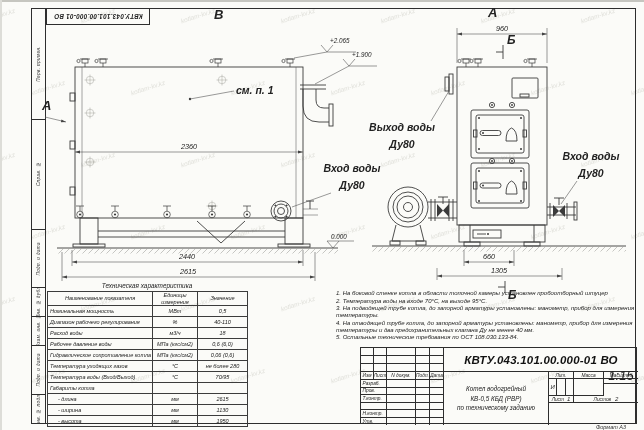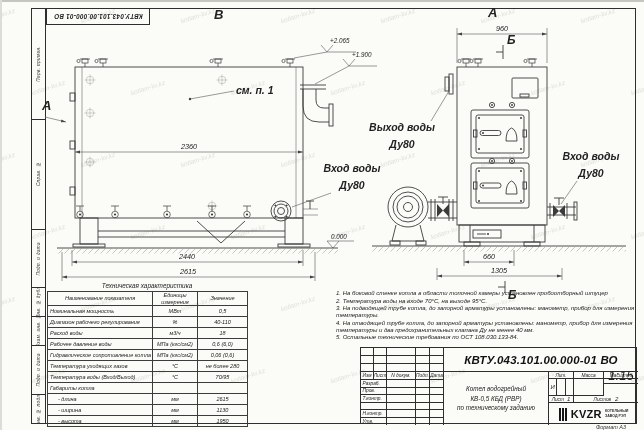--- a/index.html
+++ b/index.html
@@ -569,24 +569,16 @@
 
     <div class="cell ctr" style="left:188px;top:48px;width:25px;height:7px;gap:3px">
       <span>Лист</span>
       <span style="font-size:6px">1</span>
     </div>
     <div class="cell ctr nr" style="left:213px;top:48px;width:64px;height:7px;gap:4px">
       <span>Листов</span>
       <span style="font-size:6px">2</span>
     </div>
 
-    <div class="logo">
-      <div class="logobars"></div>
-      <span class="logotext">KVZR</span>
-      <span class="logosub">
-        <span>КОТЕЛЬНЫЙ</span>
-        <span>ЗАВОД РЭП</span>
-      </span>
-    </div>
   </div>
 
   <div class="format">Формат  А3</div>
 </div>
 
 </body></html>

